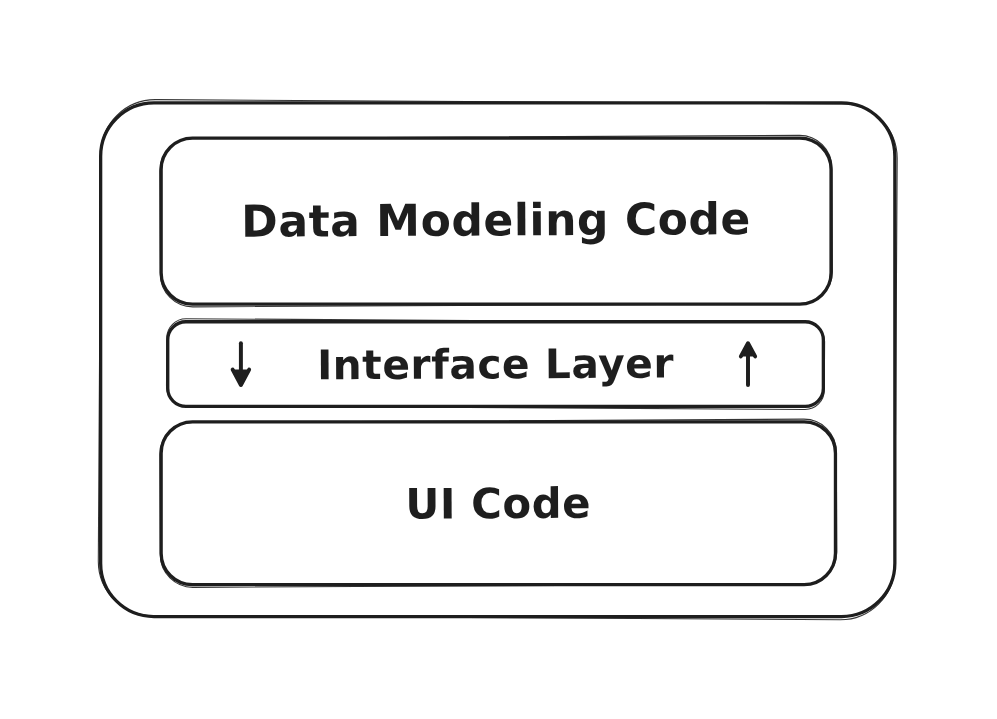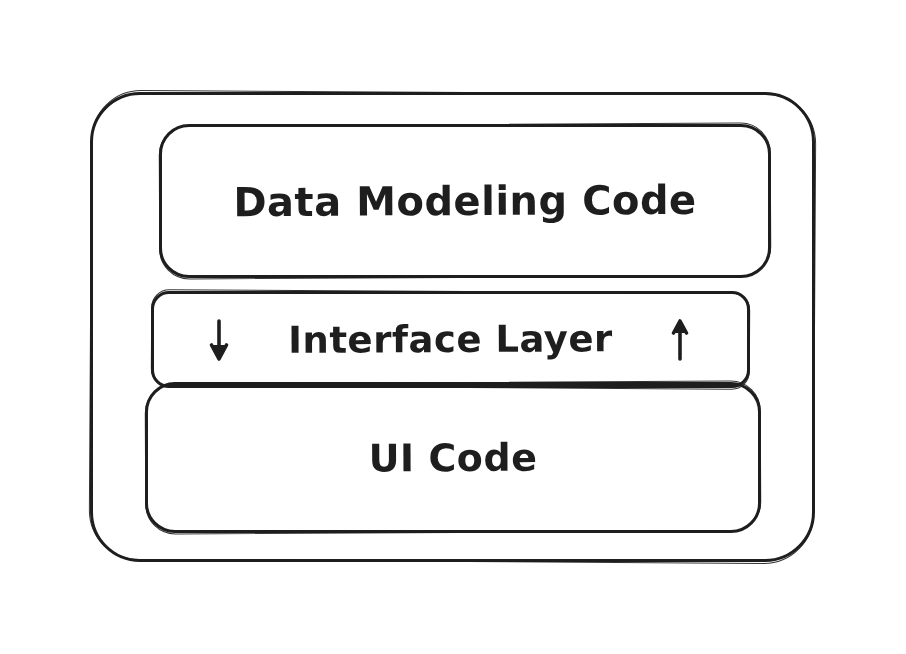--- a/index.html
+++ b/index.html
@@ -40,31 +40,31 @@
   .sketch.alt::before { transform: rotate(-0.3deg); }
 
   .outer-box {
     left: 90px;
     top: 92px;
     width: 725px;
     height: 470px;
     border-radius: 50px;
   }
   .top-box {
-    left: 159px;
+    left: 145px;
     top: 124px;
     width: 612px;
     height: 154px;
     border-radius: 30px;
   }
   .middle-box {
     left: 151px;
     top: 291px;
     width: 599px;
-    height: 97px;
+    height: 80px;
     border-radius: 18px;
   }
   .bottom-box {
     left: 145px;
     top: 382px;
     width: 616px;
     height: 151px;
     border-radius: 30px;
   }
   .box-label {

